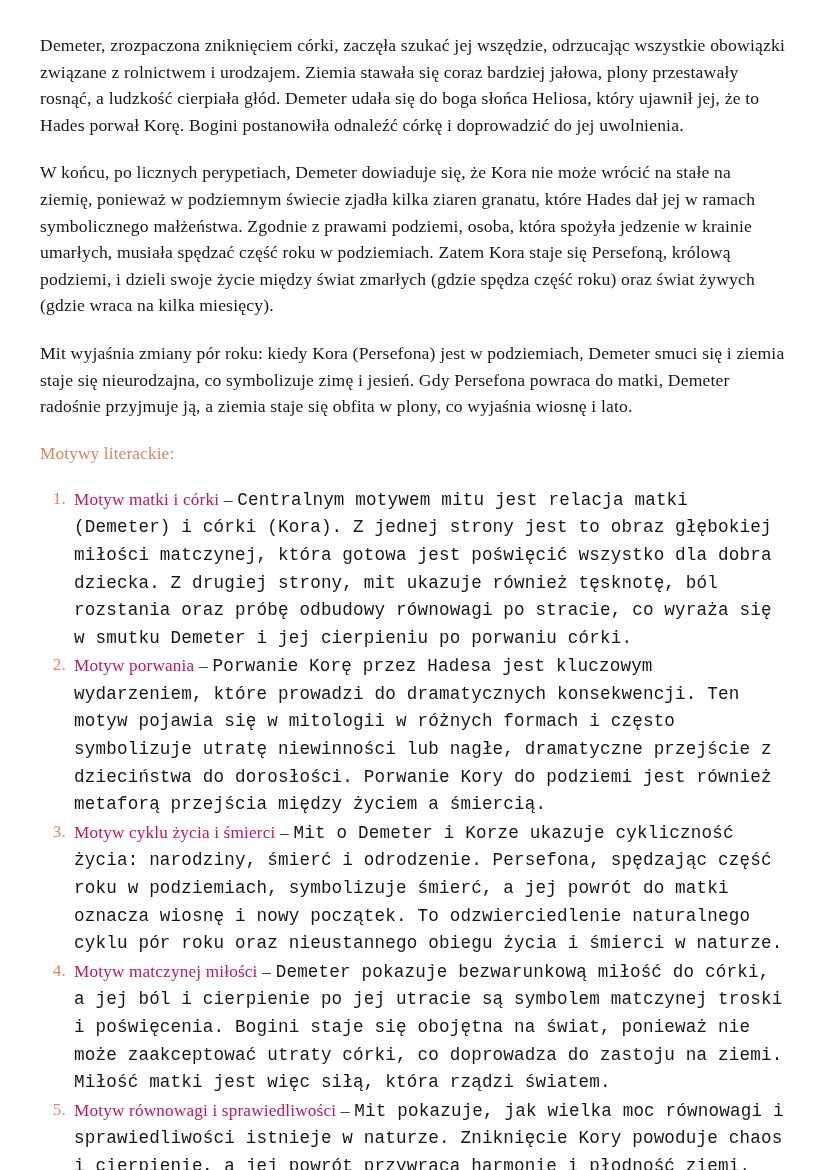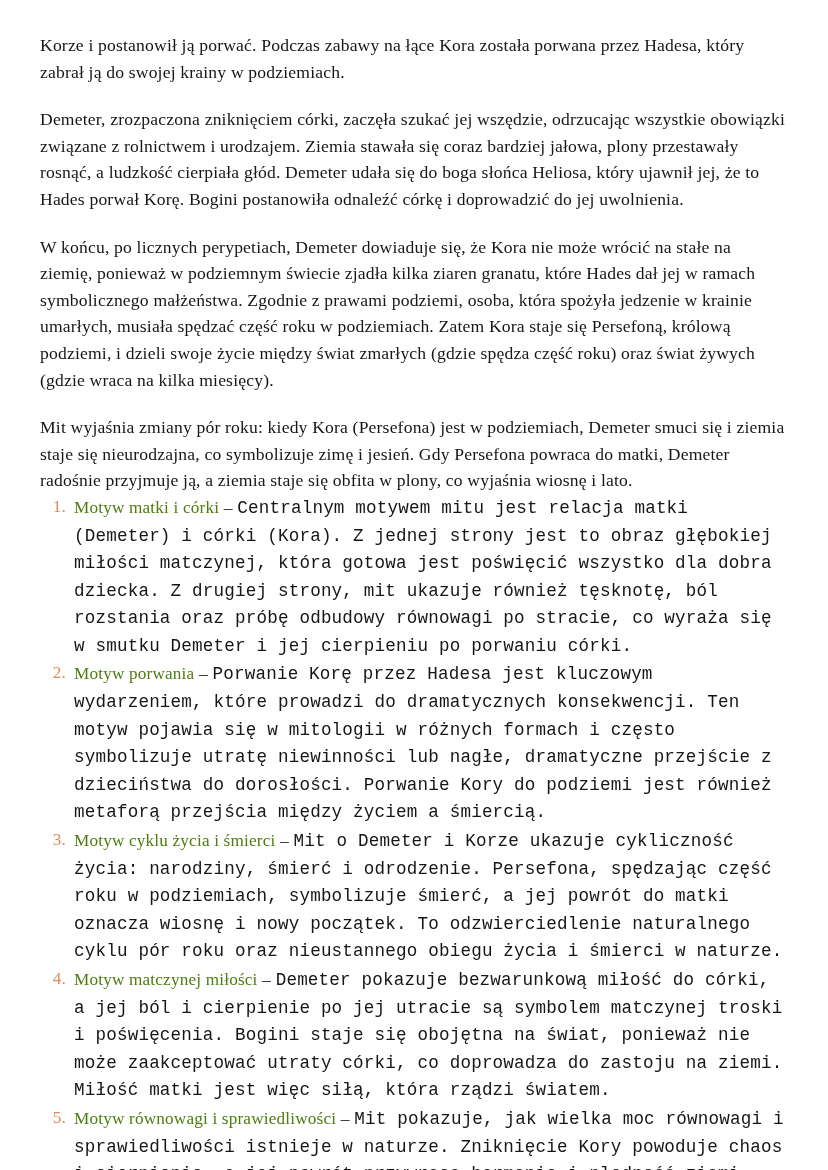--- a/index.html
+++ b/index.html
@@ -71,45 +71,45 @@
     left: 6px;
     top: 0;
     width: 20px;
     text-align: right;
     color: #dd8a60;
     font-size: 17.2px;
     line-height: 26.6px;
   }
 
   .motif-title {
-    color: #4d7c0f;
+    color: #be185d;
     font-size: 17.2px;
     margin-top: 40px;
   }
 
   .motif-dash {
     color: #161616;
   }
 
   .motif-text {
     color: #161616;
     font-family: Liberation Mono, monospace;
   }
 </style>
 </head>
 <body>
 
 <div class="page">
   <div class="doc-body">
 
-    <p class="para">Korze i postanowił ją porwać. Podczas zabawy na łące Kora została porwana przez Hadesa, który zabrał ją do swojej krainy w podziemiach.</p>
     <p class="para">Demeter, zrozpaczona zniknięciem córki, zaczęła szukać jej wszędzie, odrzucając wszystkie obowiązki związane z rolnictwem i urodzajem. Ziemia stawała się coraz bardziej jałowa, plony przestawały rosnąć, a ludzkość cierpiała głód. Demeter udała się do boga słońca Heliosa, który ujawnił jej, że to Hades porwał Korę. Bogini postanowiła odnaleźć córkę i doprowadzić do jej uwolnienia.</p>
     <p class="para">W końcu, po licznych perypetiach, Demeter dowiaduje się, że Kora nie może wrócić na stałe na ziemię, ponieważ w podziemnym świecie zjadła kilka ziaren granatu, które Hades dał jej w ramach symbolicznego małżeństwa. Zgodnie z prawami podziemi, osoba, która spożyła jedzenie w krainie umarłych, musiała spędzać część roku w podziemiach. Zatem Kora staje się Persefoną, królową podziemi, i dzieli swoje życie między świat zmarłych (gdzie spędza część roku) oraz świat żywych (gdzie wraca na kilka miesięcy).</p>
     <p class="para">Mit wyjaśnia zmiany pór roku: kiedy Kora (Persefona) jest w podziemiach, Demeter smuci się i ziemia staje się nieurodzajna, co symbolizuje zimę i jesień. Gdy Persefona powraca do matki, Demeter radośnie przyjmuje ją, a ziemia staje się obfita w plony, co wyjaśnia wiosnę i lato.</p>
 
+    <p class="section-heading">Motywy literackie:</p>
 
     <ol class="motifs">
 
       <li>
         <span class="marker">1.</span><span class="motif-title">Motyw matki i córki</span><span class="motif-dash"> <span>–</span> </span><span class="motif-text">Centralnym motywem mitu jest relacja matki (Demeter) i córki (Kora). Z jednej strony jest to obraz głębokiej miłości matczynej, która gotowa jest poświęcić wszystko dla dobra dziecka. Z drugiej strony, mit ukazuje również tęsknotę, ból rozstania oraz próbę odbudowy równowagi po stracie, co wyraża się w smutku Demeter i jej cierpieniu po porwaniu córki.</span>
       </li>
 
       <li>
         <span class="marker">2.</span><span class="motif-title">Motyw porwania</span><span class="motif-dash"> <span>–</span> </span><span class="motif-text">Porwanie Korę przez Hadesa jest kluczowym wydarzeniem, które prowadzi do dramatycznych konsekwencji. Ten motyw pojawia się w mitologii w różnych formach i często symbolizuje utratę niewinności lub nagłe, dramatyczne przejście z dzieciństwa do dorosłości. Porwanie Kory do podziemi jest również metaforą przejścia między życiem a śmiercią.</span>
       </li>

